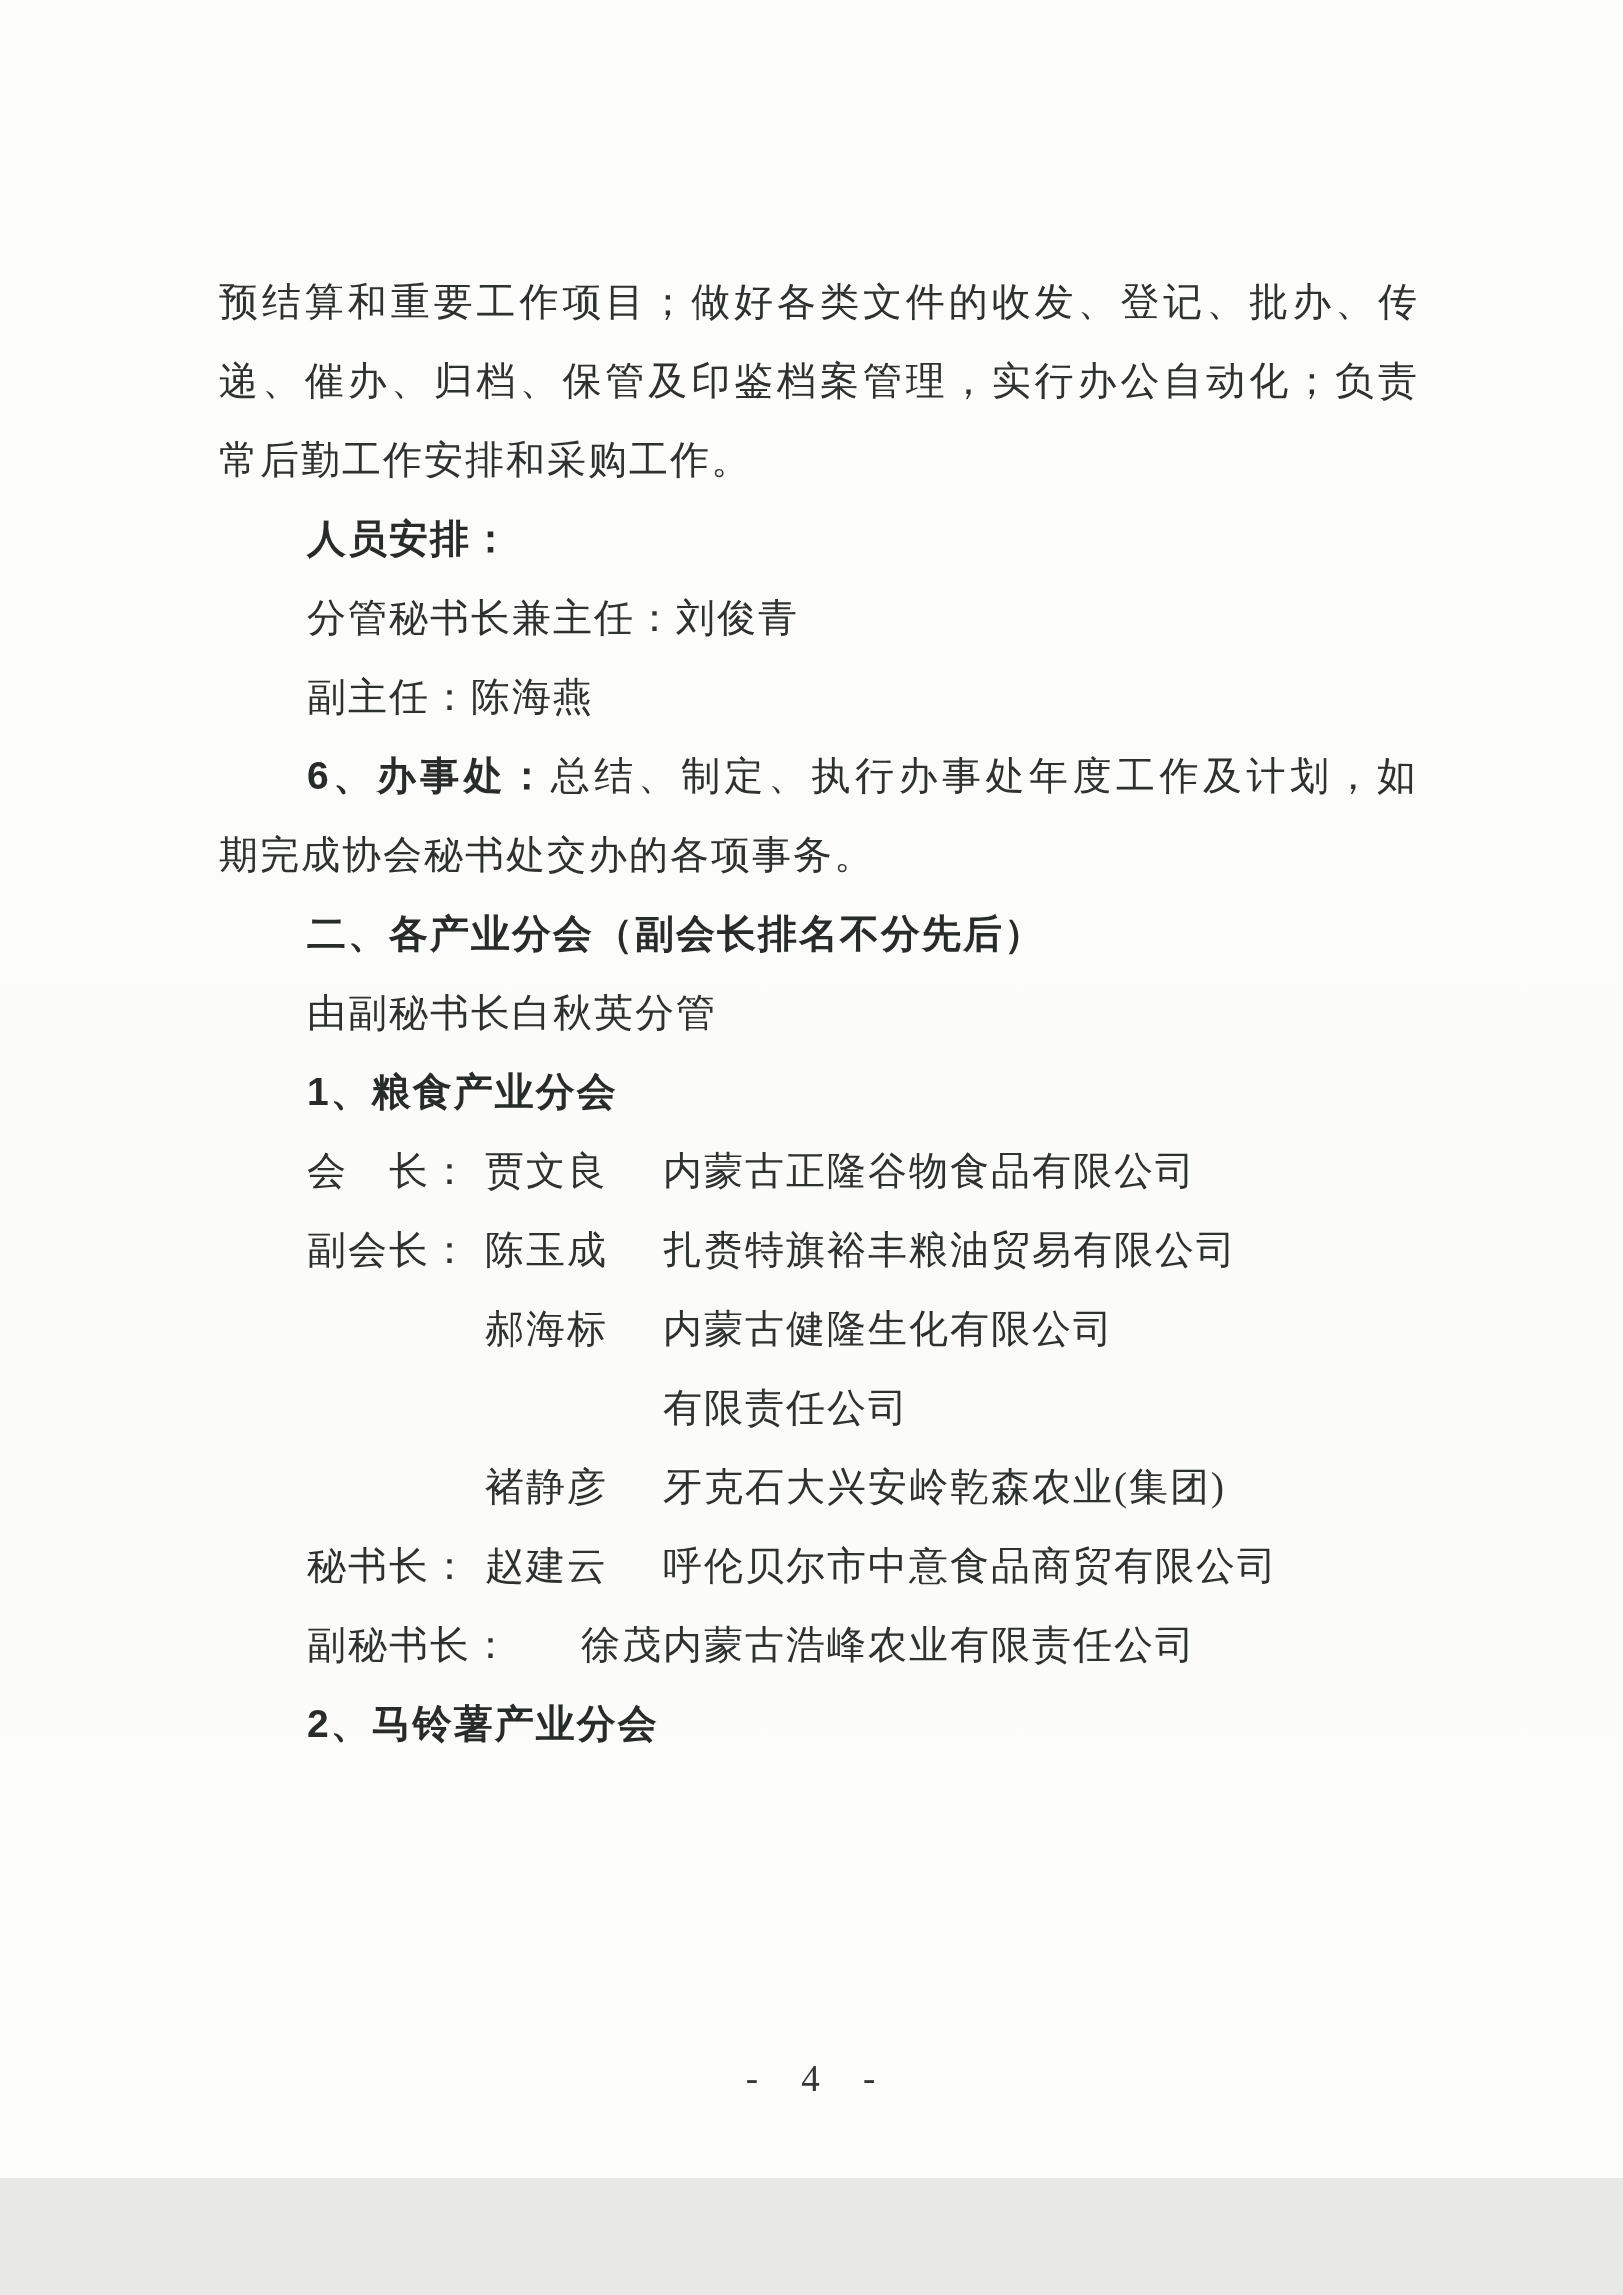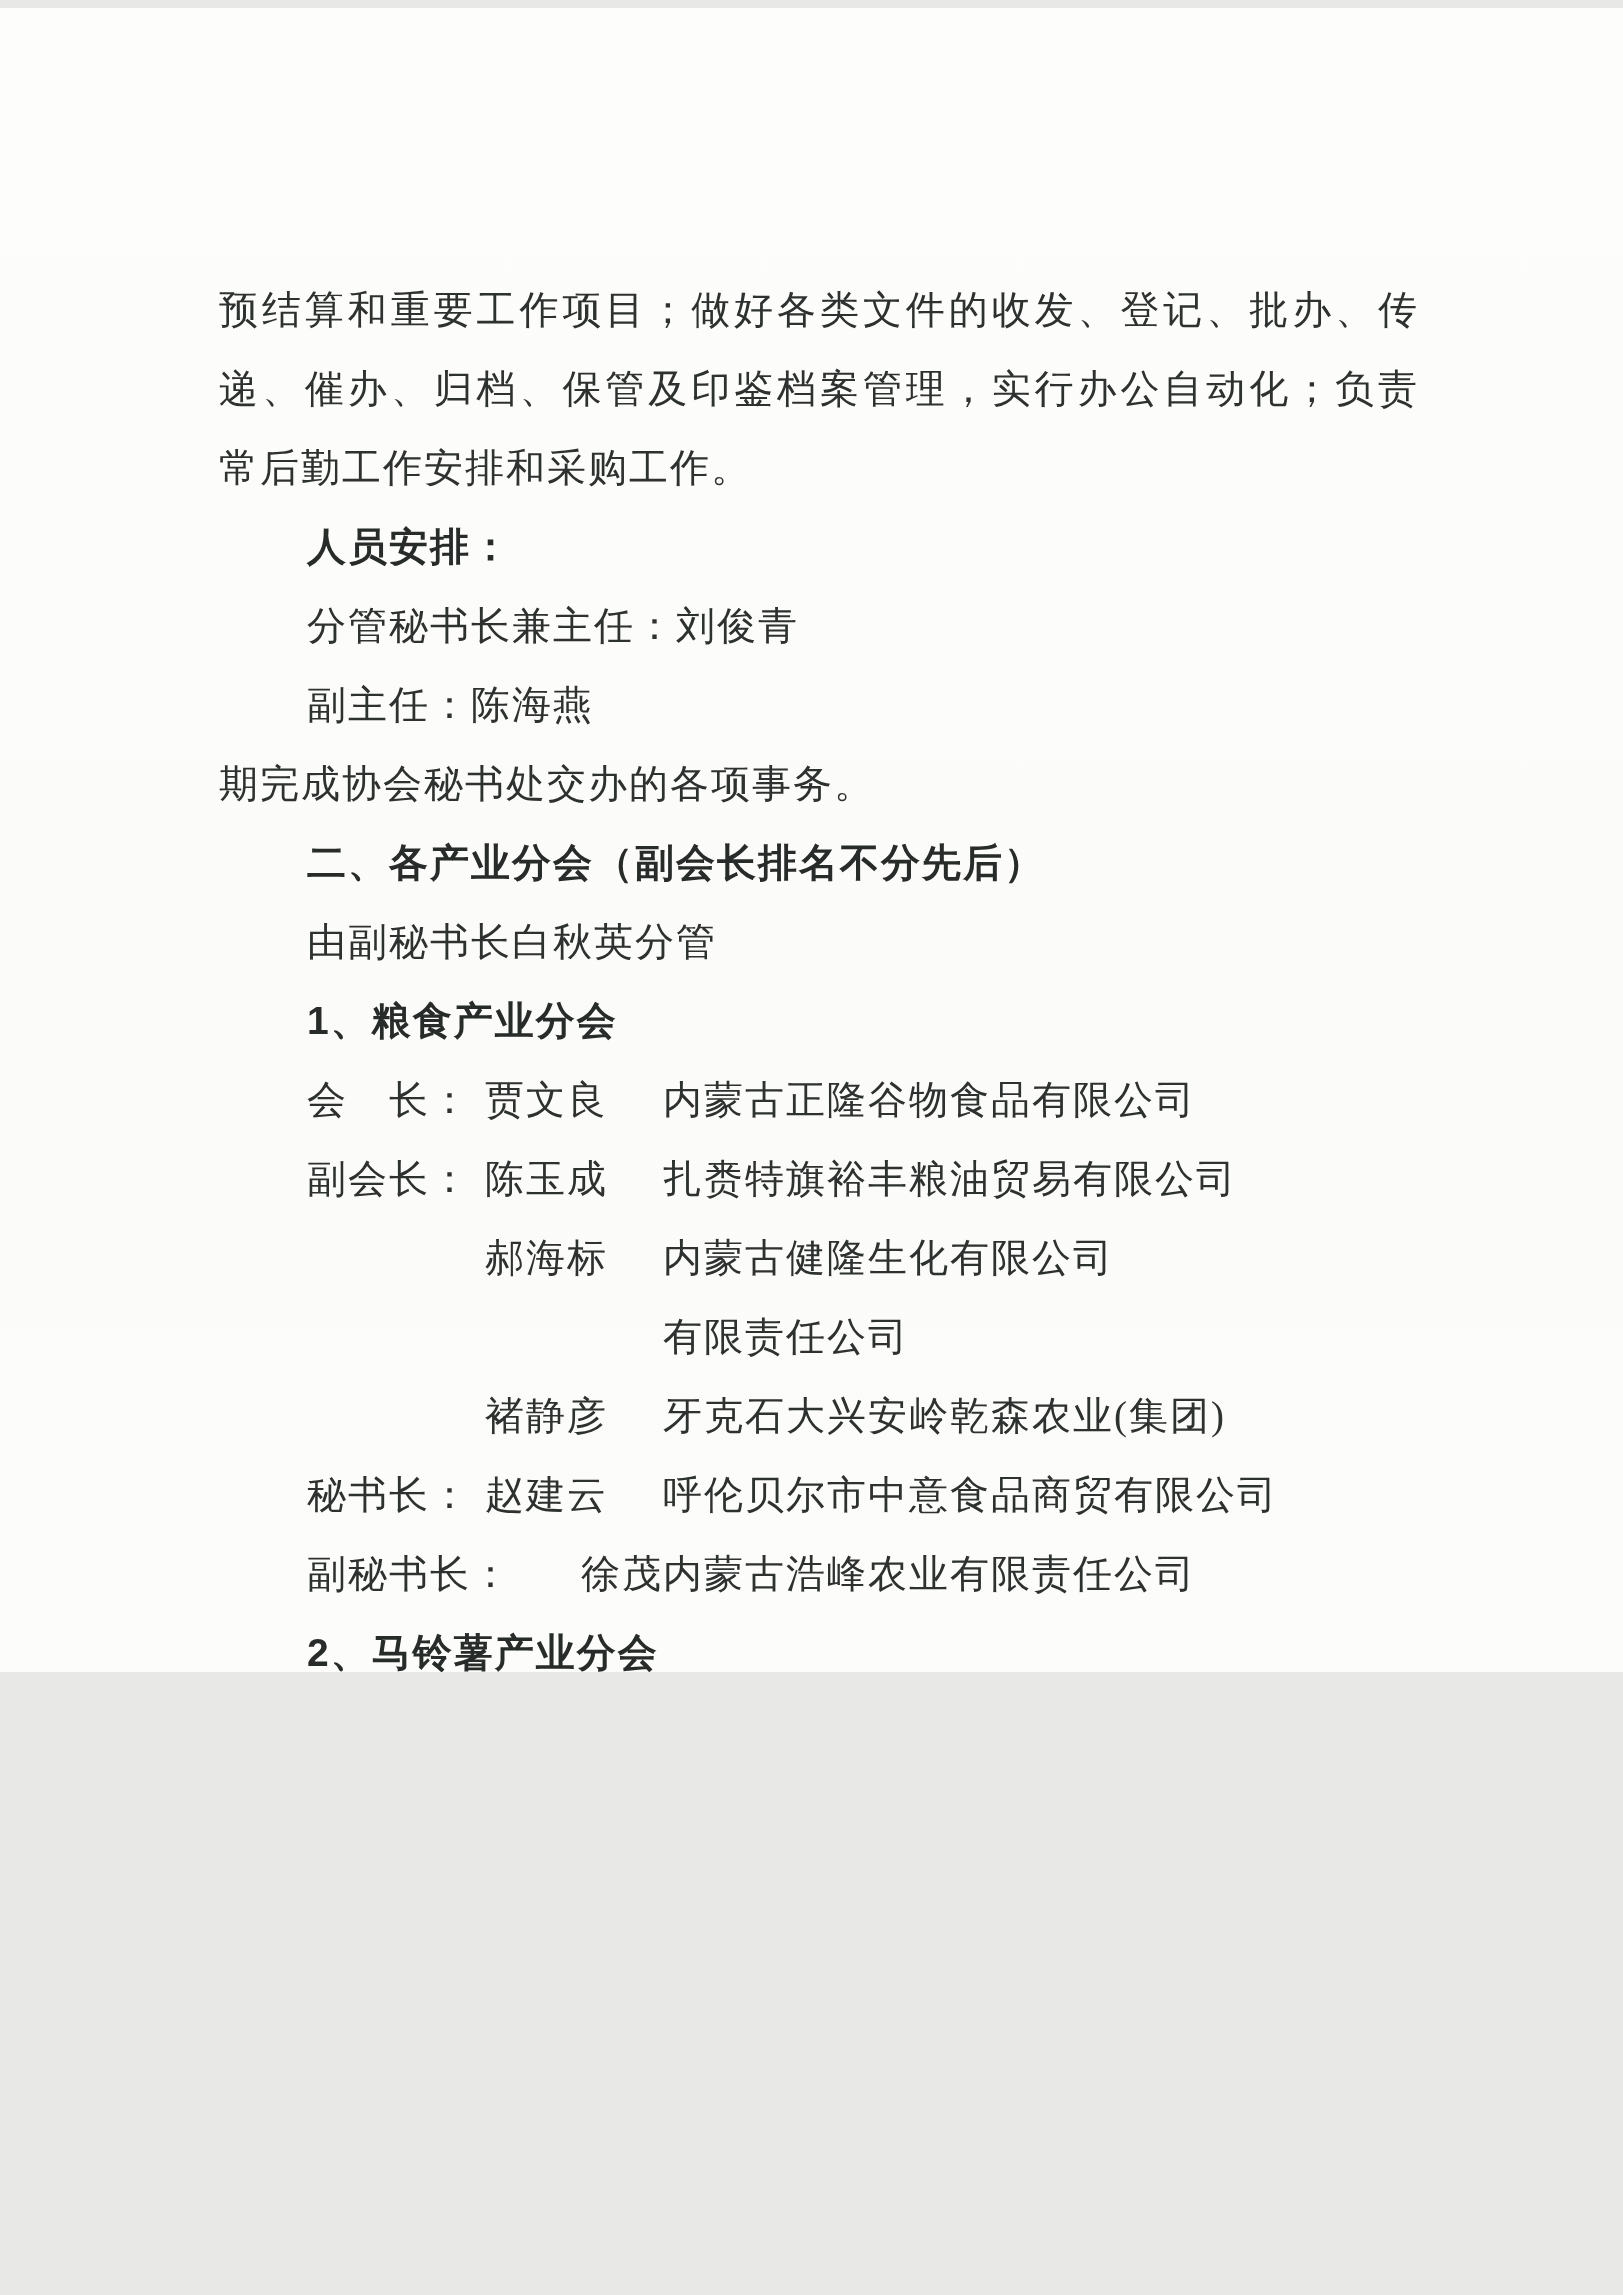--- a/index.html
+++ b/index.html
@@ -3,22 +3,22 @@
 <meta charset="utf-8">
 <style>
   html, body {
     margin: 0;
     padding: 0;
     background: #e8e8e6;
   }
   .sheet {
     position: relative;
     width: 1623px;
-    height: 1664px;
-    margin: 8px auto;
+    height: 2178px;
+    margin: 0 auto;
     background: #fcfcfa;
     background-image: linear-gradient(180deg, #fdfdfb 0%, #fbfbf9 60%, #fcfcfa 100%);
     overflow: hidden;
     color: #2d312f;
     font-family: "Liberation Serif", "DejaVu Serif", serif;
   }
   .text-block {
     position: absolute;
     left: 219px;
     top: 262px;
@@ -79,20 +79,23 @@
     <div class="line just">递、催办、归档、保管及印鉴档案管理，实行办公自动化；负责</div>
     <div class="line">常后勤工作安排和采购工作。</div>
 
     <div class="line ind">
       <span class="hei">人员安排：</span>
     </div>
     <div class="line ind">分管秘书长兼主任：刘俊青</div>
     <div class="line ind">副主任：陈海燕</div>
 
 
+    <div class="line just ind">
+      <span class="hei">6、办事处：</span><span>总结、制定、执行办事处年度工作及计划，如</span>
+    </div>
     <div class="line">期完成协会秘书处交办的各项事务。</div>
 
     <div class="line ind">
       <span class="hei">二、各产业分会（副会长排名不分先后）</span>
     </div>
     <div class="line ind">由副秘书长白秋英分管</div>
 
     <div class="line ind">
       <span class="hei">1、粮食产业分会</span>
     </div>

